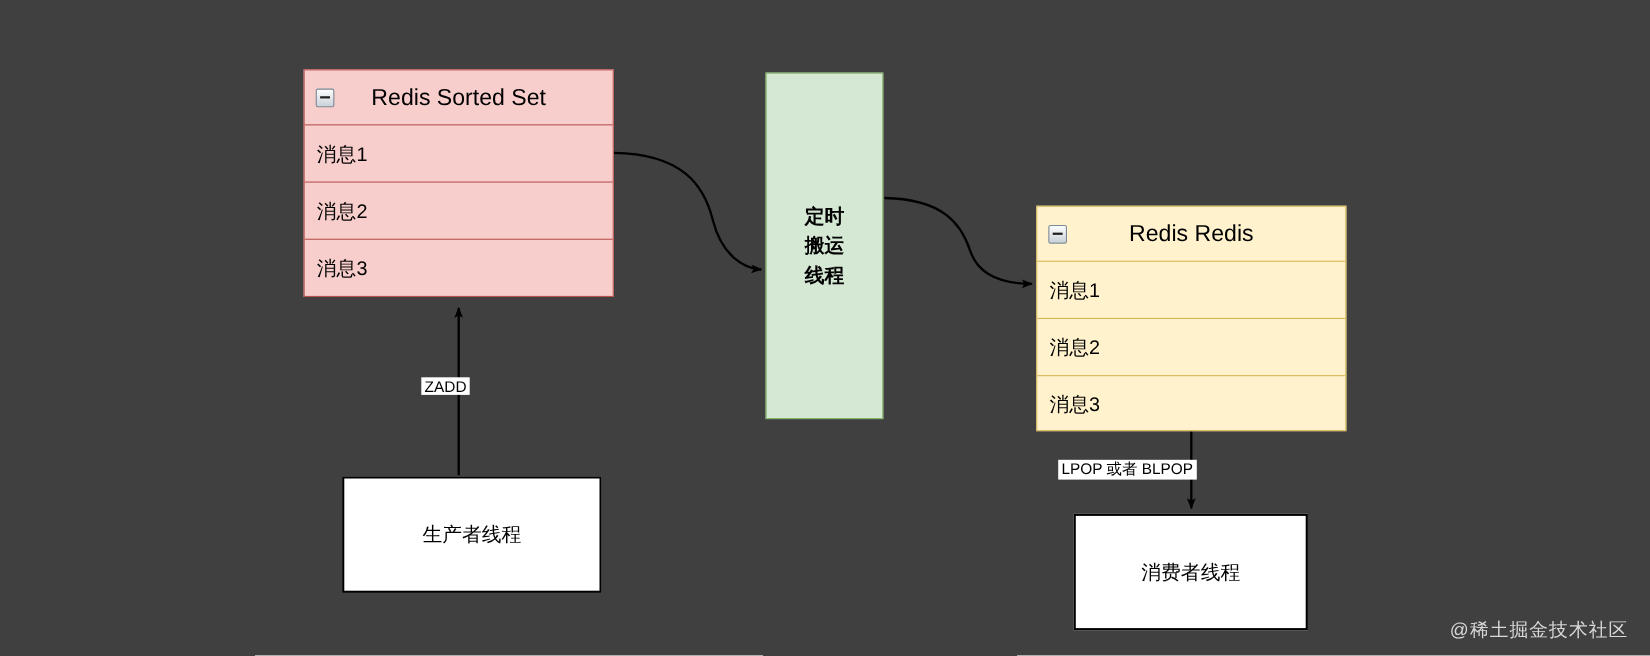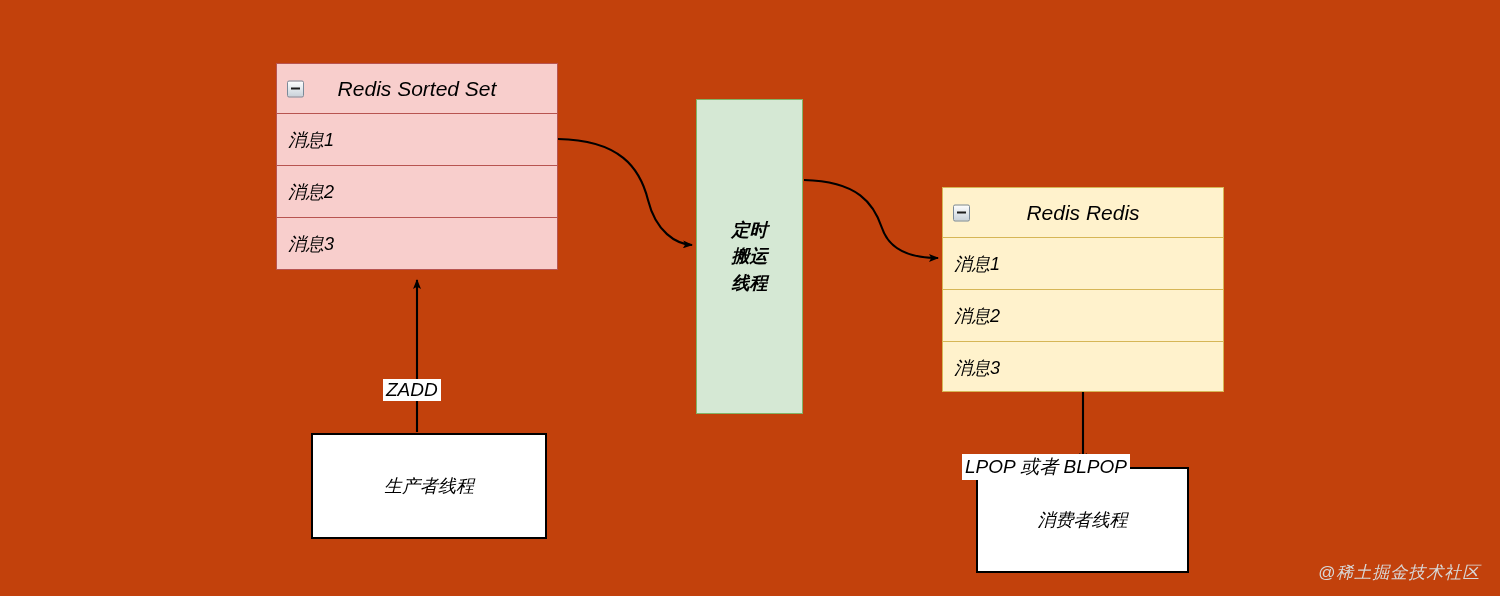--- a/index.html
+++ b/index.html
@@ -7,23 +7,22 @@
     padding: 0;
     background: #ffffff;
   }
   body {
     font-family: "Liberation Sans", "DejaVu Sans", sans-serif;
   }
   #canvas {
     position: relative;
     width: 1500px;
     height: 596px;
-    background: #c2410c;
+    background: #404040;
     overflow: hidden;
-    font-style: italic;
   }
 
   
   .entity {
     position: absolute;
     box-sizing: border-box;
     border-width: 1.5px;
     border-style: solid;
   }
   .entity .ent-header {
@@ -106,33 +105,31 @@
     background: #d5e8d4;
     border: 1.5px solid #82b366;
     display: flex;
     align-items: center;
     justify-content: center;
     text-align: center;
     font-size: 18px;
     font-weight: bold;
     line-height: 1.45;
     color: #000000;
-    margin-top: 33px;
   }
 
   
   .edge-label {
     position: absolute;
-    font-size: 19px;
+    font-size: 14px;
     color: #000000;
     background: #ffffff;
     white-space: nowrap;
     padding: 0 3px;
     text-align: left;
-    margin-top: 36px;
   }
 
   
   #edges {
     position: absolute;
     left: 0;
     top: 0;
     width: 1500px;
     height: 596px;
     pointer-events: none;

